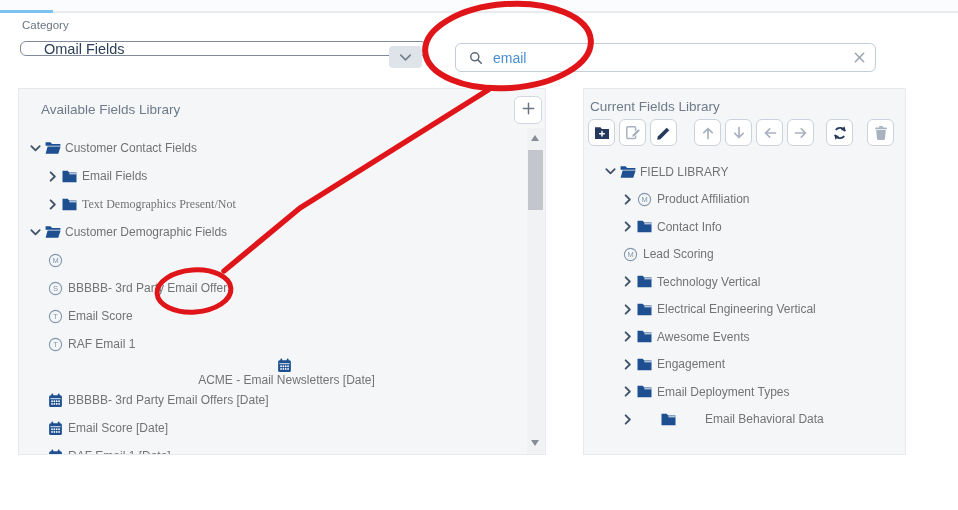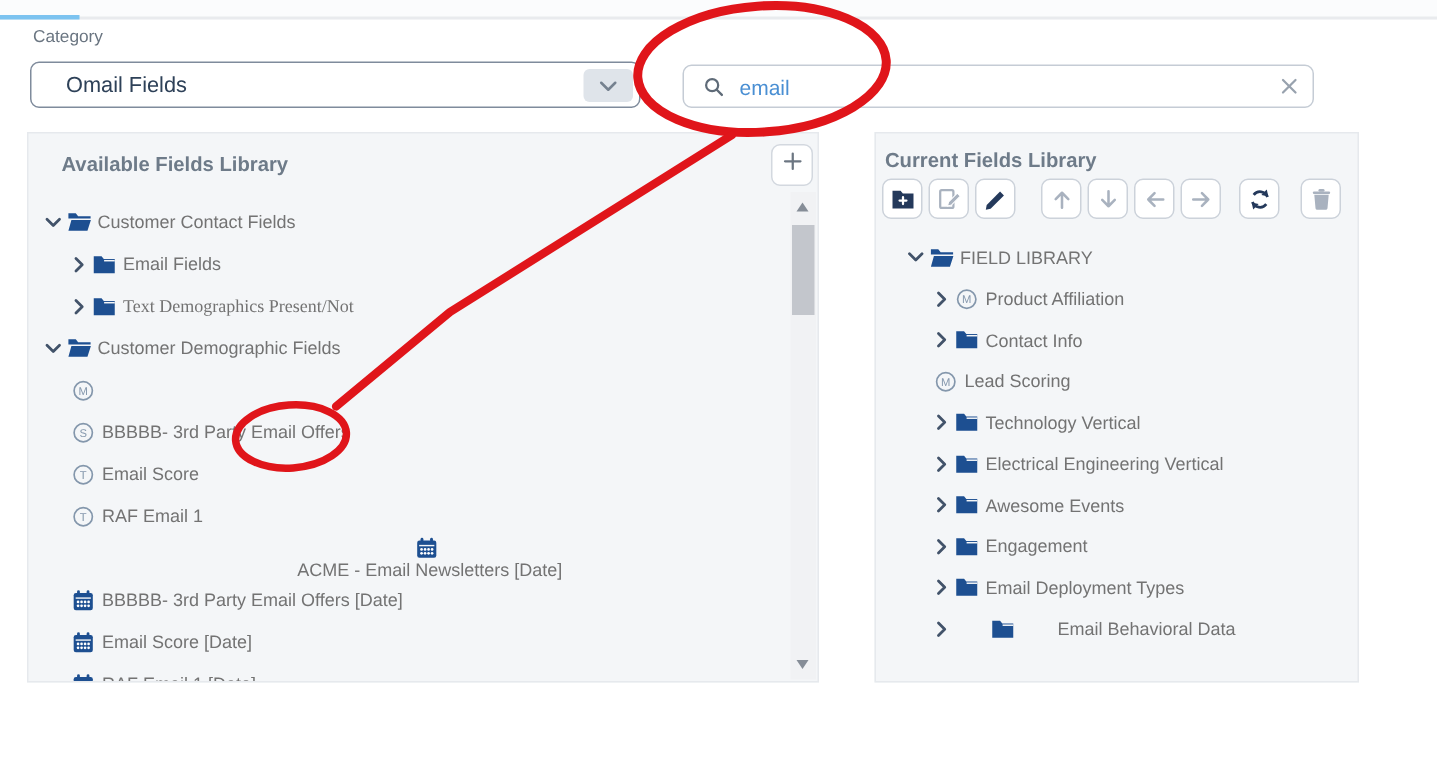--- a/index.html
+++ b/index.html
@@ -6,39 +6,39 @@
   body{
     width:958px;height:510px;position:relative;background:#ffffff;
     font-family:"Liberation Sans",sans-serif;overflow:hidden;
   }
   
   .topbar{position:absolute;top:0;left:0;width:958px;height:11px;background:#fbfcfd;border-bottom:2px solid #e9ebee;}
   .tab-underline{position:absolute;top:10px;left:0;width:53px;height:3px;background:#7cc3f0;z-index:2;}
 
   
   .field-label{position:absolute;left:22px;top:19px;font-size:11.5px;color:#6a7581;}
-  .select{position:absolute;left:20px;top:41px;width:407px;height:31px;background:#fff;
+  .select{position:absolute;left:20px;top:41px;width:407px;height:15px;background:#fff;
     border:1px solid #7f8b9c;border-radius:6px;box-sizing:border-box;display:flex;align-items:center;cursor:pointer;}
   .select-value{padding-left:23px;font-size:14.5px;color:#2e4158;}
   .select-caret{position:absolute;right:4px;top:4px;width:33px;height:22px;background:#dfe4ea;border-radius:4px;
     display:flex;align-items:center;justify-content:center;}
 
   
   .searchbox{position:absolute;left:455px;top:43px;width:421px;height:29px;background:#fff;
     border:1px solid #c5ccd5;border-radius:6px;box-sizing:border-box;display:flex;align-items:center;}
   .search-ic{margin-left:13px;display:flex;}
   .search-input{border:none;outline:none;background:transparent;margin-left:8px;flex:1;
     font-size:14px;color:#4a8fd3;font-family:"Liberation Sans",sans-serif;}
   .clear-btn{margin-right:9px;display:flex;cursor:pointer;}
 
   
   .panel{position:absolute;top:88px;height:367px;background:#f4f6f8;border:1px solid #e6e9ed;box-sizing:border-box;overflow:hidden;}
   .panel-left{left:18px;width:528px;}
   .panel-right{left:583px;width:323px;}
-  .panel-title{position:absolute;font-size:13.5px;color:#6e7b89;white-space:nowrap;font-weight:bold;}
+  .panel-title{position:absolute;font-size:13.5px;color:#6e7b89;white-space:nowrap;}
   .panel-left .panel-title{left:22px;top:13px;}
   .panel-right .panel-title{left:6px;top:10px;}
   .add-btn{position:absolute;top:7px;right:3px;width:28px;height:28px;background:#fff;border:1px solid #d3d8df;
     border-radius:6px;box-sizing:border-box;display:flex;align-items:center;justify-content:center;cursor:pointer;z-index:3;}
 
   
   .tree{position:absolute;left:0;right:20px;}
   .tree-left{top:45px;}
   .tree-right{top:69px;right:2px;}
   .trow{display:flex;align-items:center;white-space:nowrap;cursor:pointer;}

